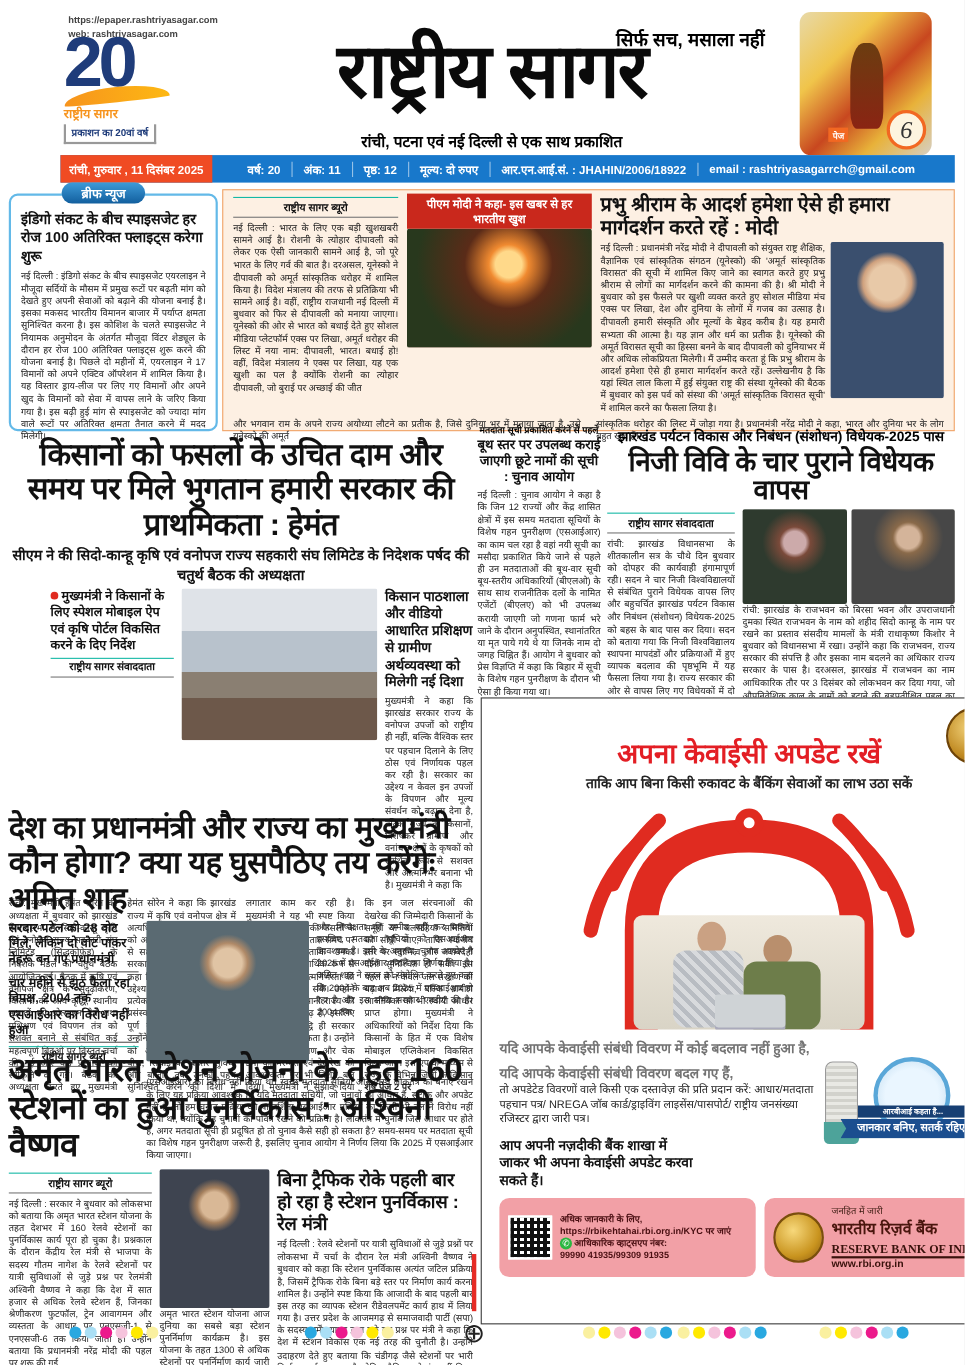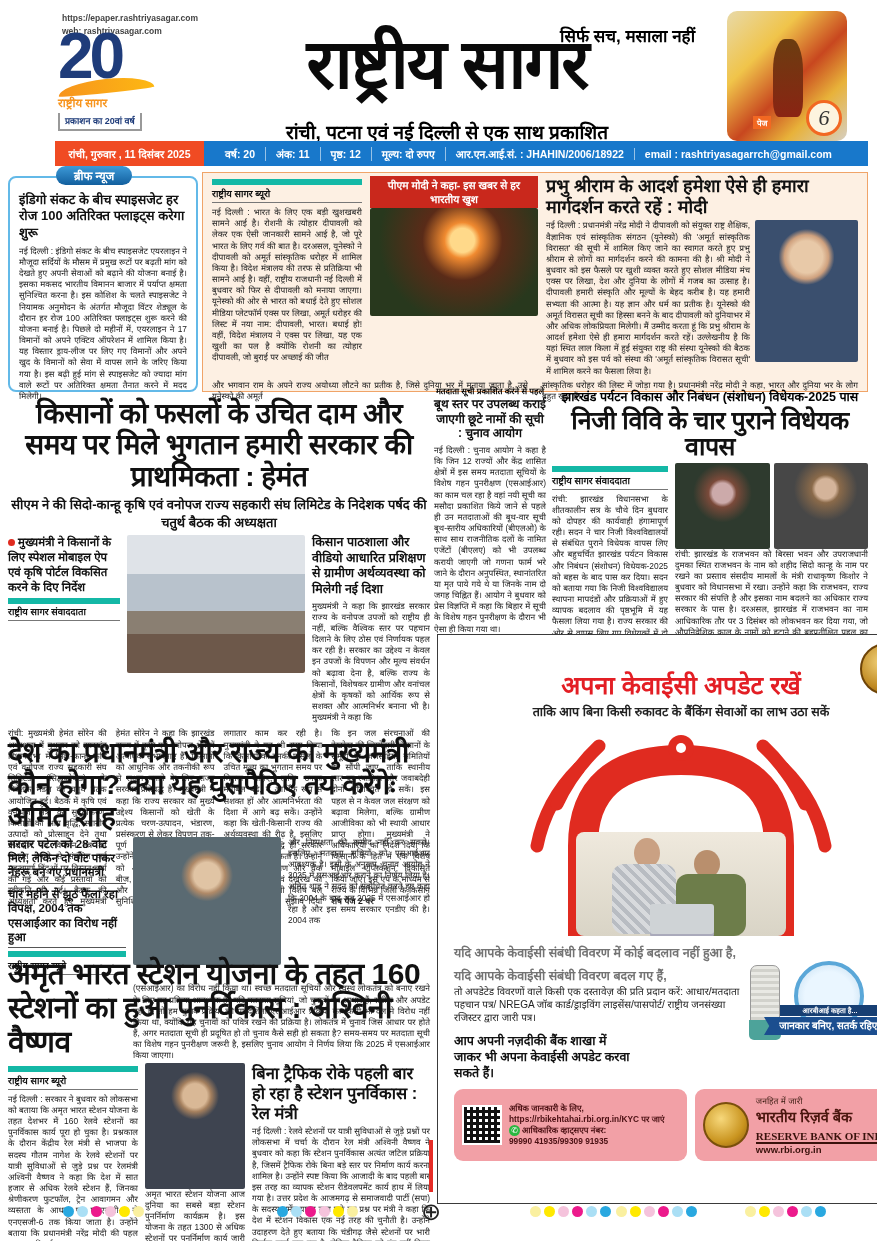--- a/index.html
+++ b/index.html
@@ -8,36 +8,36 @@
 
   
   .urls { position:absolute; left:62px; top:12px; font-size:8.5px; font-weight:bold; color:#444; line-height:1.5; }
   .logo20 { position:absolute; left:58px; top:26px; width:120px; }
   .logo20 .num { font-size:64px; font-weight:900; color:#1f3c7a; line-height:0.95; letter-spacing:-4px; }
   .swoosh { width:96px; height:14px; border-radius:50% 50% 50% 50%/90% 90% 10% 10%; background:linear-gradient(90deg,#f7941d,#fdb813); transform:rotate(-6deg); margin-top:-8px; }
   .logo-name { color:#f7941d; font-weight:bold; font-size:11.5px; margin-top:2px; }
   .logo-year { display:inline-block; margin-top:3px; border-left:2px solid #999; border-right:2px solid #999; border-bottom:2px solid #999; padding:1px 5px 2px; font-size:9px; font-weight:bold; color:#1f3c7a; }
   .tagline { position:absolute; left:560px; top:24px; font-size:17px; font-weight:900; color:#000; }
   .main-title { position:absolute; left:172px; top:30px; width:550px; text-align:center; font-size:69px; font-weight:900; color:#0a0a0a; line-height:1.02; letter-spacing:-2px; }
-  .main-sub { position:absolute; left:232px; top:119px; width:430px; text-align:center; font-size:19px; font-weight:bold; color:#000; }
+  .main-sub { position:absolute; left:232px; top:119px; width:430px; text-align:center; font-size:14px; font-weight:bold; color:#000; }
   .thumb { position:absolute; left:727px; top:11px; width:120px; height:130px; border-radius:10px; overflow:hidden;
            background:linear-gradient(135deg,#e8d9a8 0%,#f0c44a 30%,#c8471f 55%,#e8b23a 75%,#d6cfc2 100%); }
   .thumb .fig { position:absolute; left:46px; top:28px; width:30px; height:78px; background:linear-gradient(180deg,#6b3d10,#8a2413); border-radius:40% 40% 20% 20%; }
   .page-badge { position:absolute; right:5px; bottom:5px; width:36px; height:36px; border-radius:50%; background:#fdf4df; border:3px solid #f26822; color:#333; font-size:22px; font-family:"Liberation Serif",serif; font-style:italic; display:flex; align-items:center; justify-content:center; }
   .page-tag { position:absolute; left:26px; bottom:12px; background:#f26822; color:#fff; font-size:8px; font-weight:bold; padding:1px 4px; }
 
   
   .infobar { position:absolute; left:55px; top:141px; width:813px; height:25px; background:#1878cb; display:flex; align-items:center; }
-  .datebox { position:absolute; left:0; top:0; width:149px; height:25px; background:#f04b23; color:#fff; font-weight:bold; font-size:10.5px; display:flex; align-items:center; justify-content:center; }
+  .datebox { position:absolute; left:0; top:0; width:138px; height:25px; background:#f04b23; color:#fff; font-weight:bold; font-size:10.5px; display:flex; align-items:center; justify-content:center; }
   .meta { margin-left:160px; display:flex; align-items:center; color:#fff; font-size:10.5px; font-weight:bold; }
   .meta span { padding:0 10px; border-left:1px solid rgba(255,255,255,.55); }
   .meta span:first-child { border-left:none; }
 
   
-  .byline { text-align:left; font-weight:bold; font-size:9.5px; border-top:6px solid #14b8a6; border-bottom:1px solid #777; padding:2px 0; margin:3px 0 4px; }
+  .byline { text-align:center; font-weight:bold; font-size:9.5px; border-top:1px solid #14b8a6; border-bottom:1px solid #777; padding:2px 0; margin:3px 0 4px; }
   .bodytxt { font-size:8.4px; line-height:1.33; text-align:justify; color:#1c1c1c; }
   .jump { font-weight:bold; font-size:8.6px; }
   .kicker { font-weight:bold; text-align:center; color:#000; }
   .photo { border-radius:2px; }
 
   
   .brief { position:absolute; left:8px; top:176px; width:190px; height:216px; }
   .brief-box { border:2px solid #63b9e8; border-radius:8px; height:100%; padding:14px 9px 6px; }
   .brief-pill { position:absolute; left:48px; top:-10px; background:linear-gradient(180deg,#3d9ad8,#125f9e); color:#fff; font-weight:bold; font-size:11.5px; padding:2px 18px; border-radius:12px; }
   .brief-head { font-weight:bold; font-size:13px; line-height:1.25; margin-bottom:5px; }
@@ -54,21 +54,21 @@
   .dw-col3 h2 { font-size:18px; font-weight:900; line-height:1.15; margin-bottom:3px; }
   .modi-photo { float:right; width:103px; height:142px; margin:0 0 2px 5px; background:radial-gradient(circle at 50% 26%, #e8c9a8 0 16px, #cfa17e 22px, #3a4f6e 28px), linear-gradient(180deg,#9db8d8,#5e7796); }
   .cap-row { display:flex; gap:14px; margin-top:3px; }
   .cap-row .bodytxt { flex:1; }
 
   
   .kisan { position:absolute; left:8px; top:398px; width:422px; height:336px; }
   .kisan h1 { font-size:28px; font-weight:900; line-height:1.12; text-align:center; letter-spacing:-0.5px; }
   .kisan .subhead { font-size:13px; font-weight:900; text-align:center; margin:3px 0 4px; }
   .kisan .row { display:flex; gap:7px; }
-  .k-bullet { width:112px; font-size:11.5px; font-weight:bold; line-height:1.3; }
+  .k-bullet { width:112px; font-size:11.5px; font-weight:bold; line-height:1.3;margin-left:38px; }
   .k-bullet .dot { display:inline-block; width:7px; height:7px; border-radius:50%; background:#e02b20; margin-right:3px; }
   .k-photo { width:178px; height:138px; background:linear-gradient(180deg,#dfe3e8 0 28%, #b8c2cc 28% 55%, #8a7f72 55% 72%, #6d584a 72%), radial-gradient(circle at 20% 45%, #c98 0 10px, transparent 11px); }
   .k-side { flex:1; }
   .k-side h3 { font-size:12.5px; font-weight:900; line-height:1.25; margin-bottom:3px; }
   .k-body { margin-top:5px; column-count:4; column-gap:9px; }
 
   
   .booth { position:absolute; left:434px; top:385px; width:112px; height:246px; }
   .booth .kicker { font-size:8.3px; }
   .booth h2 { font-size:12px; font-weight:900; text-align:center; line-height:1.22; margin:1px 0 4px; }

